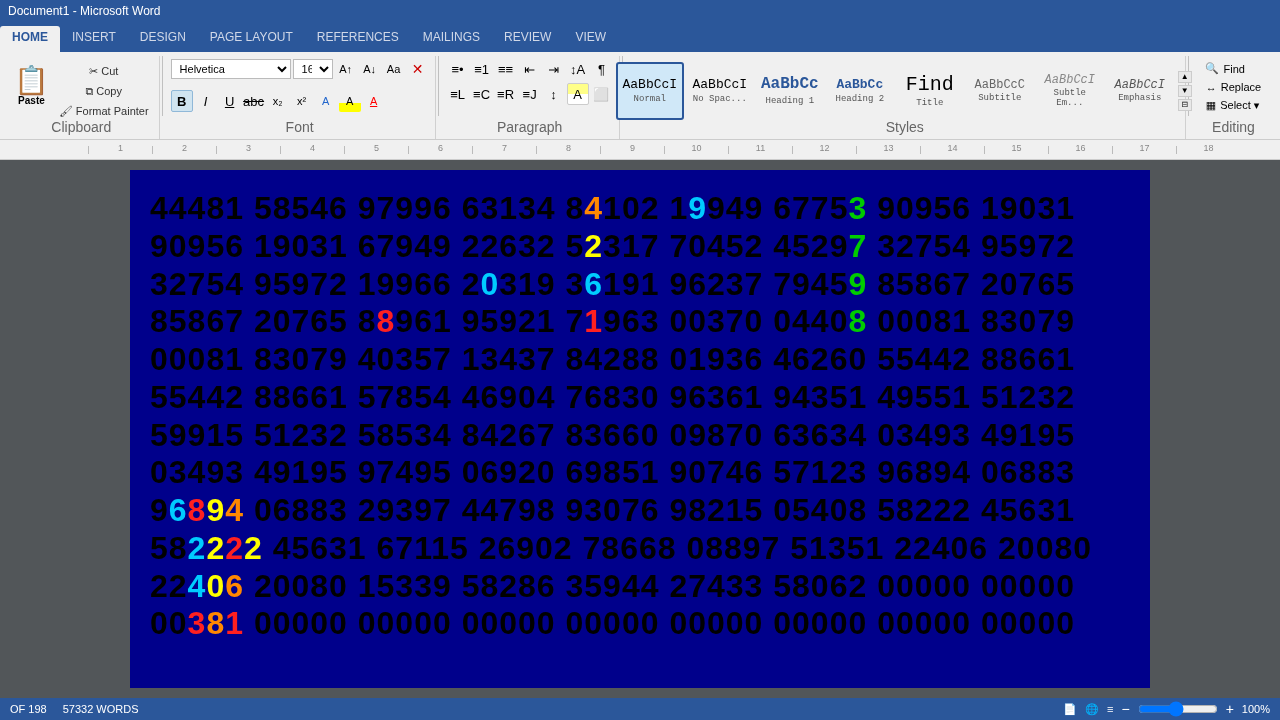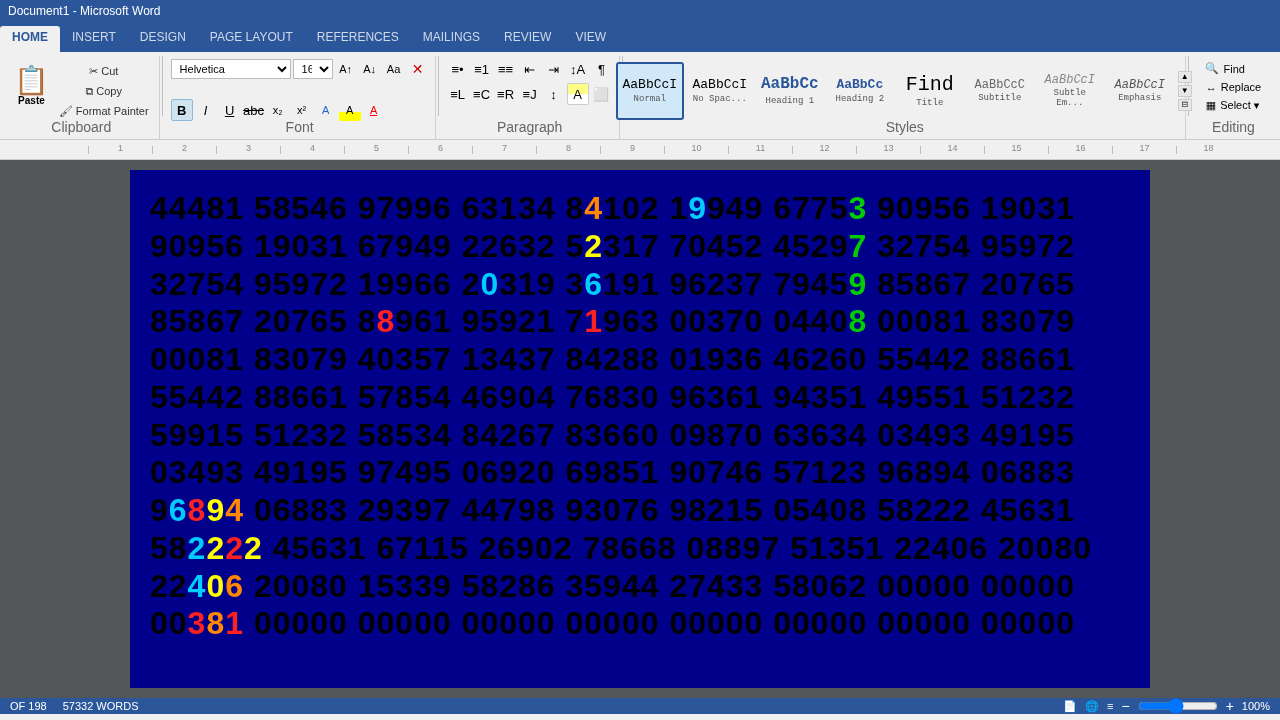--- a/index.html
+++ b/index.html
@@ -214,21 +214,21 @@
     .c-red { color: #ff2020; }
     .c-yellow { color: #ffff00; }
     .c-cyan { color: #00ccff; }
     .c-green { color: #00cc00; }
     .c-orange { color: #ff8800; }
     .c-black { color: black; }
 
     
     .status-bar {
       background: #2b579a;
-      height: 16px;
+      height: 22px;
       display: flex;
       align-items: center;
       padding: 0 10px;
       color: white;
       font-size: 11px;
       justify-content: space-between;
     }
     .status-left { display: flex; gap: 16px; }
     .status-right { display: flex; gap: 8px; align-items: center; }
 
@@ -325,21 +325,21 @@
             <span style="font-size:11px;">Format Painter</span>
           </div>
         </div>
       </div>
       <div class="ribbon-group-label">Clipboard</div>
     </div>
 
     <div class="divider"></div>
 
     <div class="ribbon-group group-wrapper" style="min-width:200px;">
-      <div class="ribbon-group-content" style="flex-direction:column; gap:17px;">
+      <div class="ribbon-group-content" style="flex-direction:column; gap:8px;">
         <div class="font-row">
           <select class="font-select">
             <option>Helvetica</option>
           </select>
           <select class="size-select">
             <option>16.5</option>
           </select>
           <div class="fmt-btn" style="font-size:11px;">A↑</div>
           <div class="fmt-btn" style="font-size:11px;">A↓</div>
           <div class="fmt-btn" style="font-size:11px;">Aa</div>

